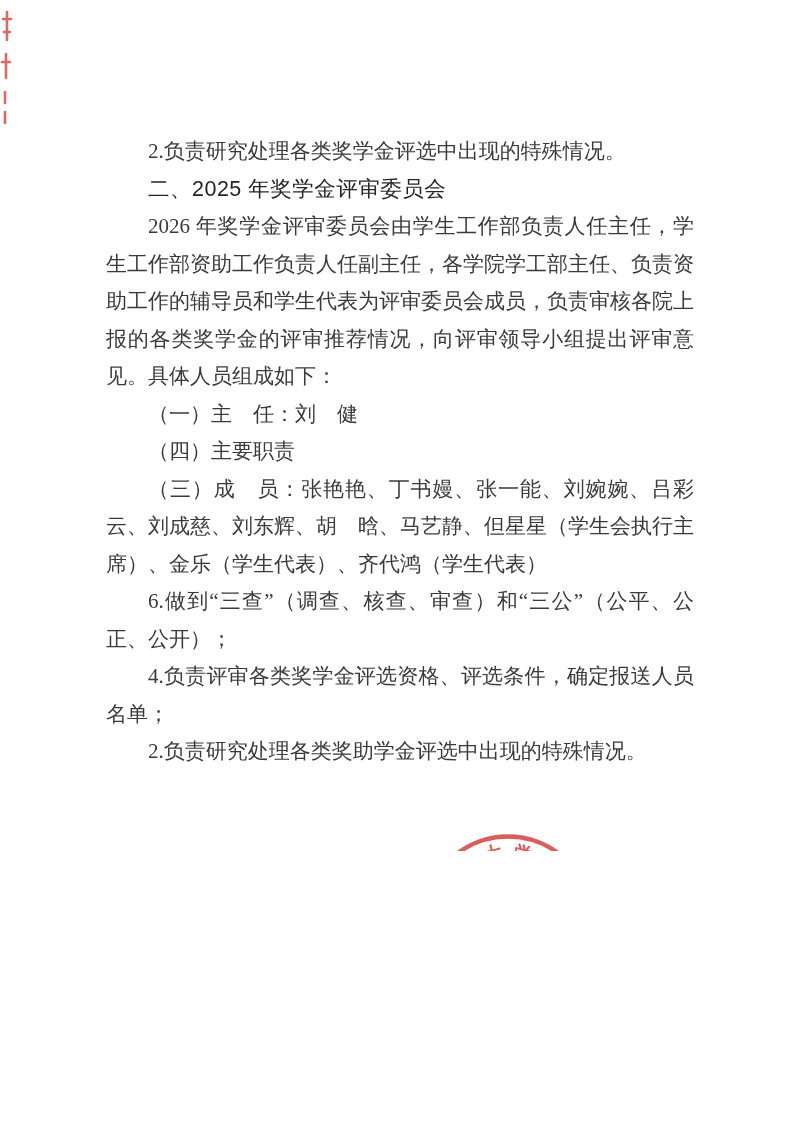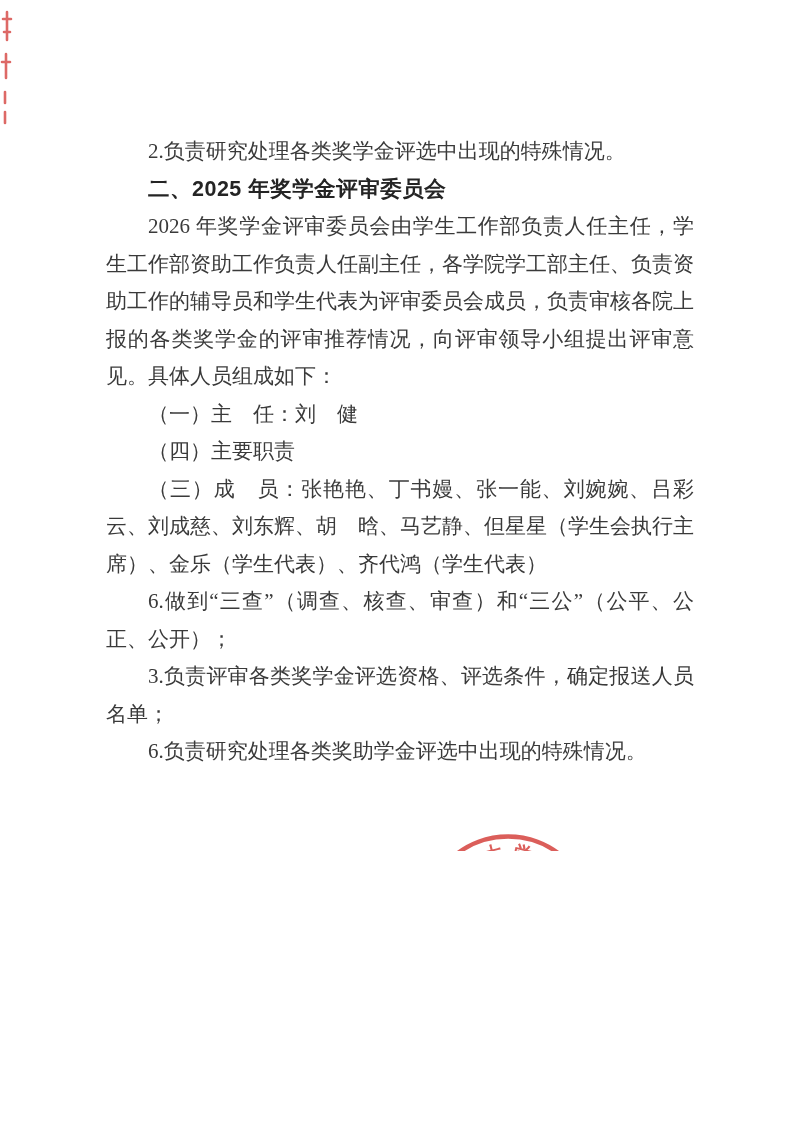--- a/index.html
+++ b/index.html
@@ -33,21 +33,21 @@
     width: 588px;
     font-size: 21px;
     line-height: 37.5px;
     color: var(--ink);
     text-align: justify;
   }
   .para { margin: 0; text-indent: 42px; }
   .heading {
     margin: 0;
     font-family: "Liberation Sans", sans-serif;
-    font-weight: bold;
+    font-weight: normal;
     font-size: 21.5px;
     line-height: 37.5px;
     letter-spacing: 0.5px;
     color: #242424;
     text-indent: 42px;
   }
   .sig-institution {
     position: absolute;
     left: 412px;
     top: 930px;
@@ -117,22 +117,22 @@
   <div class="content">
     <p class="para">2.负责研究处理各类奖学金评选中出现的特殊情况。</p>
     <h2 class="heading">二、2025 年奖学金评审委员会</h2>
     <p class="para">2026 年奖学金评审委员会由学生工作部负责人任主任，学生工作部资助工作负责人任副主任，各学院学工部主任、负责资助工作的辅导员和学生代表为评审委员会成员，负责审核各院上报的各类奖学金的评审推荐情况，向评审领导小组提出评审意见。具体人员组成如下：</p>
     <div>
 
     <p class="para">（一）主　任：刘　健</p>
         <p class="para">（四）主要职责</p>
         <p class="para">（三）成　员：张艳艳、丁书嫚、张一能、刘婉婉、吕彩云、刘成慈、刘东辉、胡　晗、马艺静、但星星（学生会执行主席）、金乐（学生代表）、齐代鸿（学生代表）</p>
         <p class="para">6.做到“三查”（调查、核查、审查）和“三公”（公平、公正、公开）；</p>
-        <p class="para">3.负责评审各类奖学金评选资格、评选条件，确定报送人员名单；</p>
-        <p class="para">6.负责研究处理各类奖助学金评选中出现的特殊情况。</p>
+        <p class="para">4.负责评审各类奖学金评选资格、评选条件，确定报送人员名单；</p>
+        <p class="para">2.负责研究处理各类奖助学金评选中出现的特殊情况。</p>
       </div>
   </div>
 
   <div class="sig-institution">湖北师范大学文理学院</div>
   <div class="sig-date">2025 年 9 月 28 日</div>
 
   <svg class="seal" viewBox="0 0 170 162">
     <ellipse class="ring" cx="84" cy="81" rx="80" ry="75.5"></ellipse>
     <polygon class="star" points="81,48 87.2,65.5 105.7,66 91,77.2 96.3,95 81,84.5 65.7,95 71,77.2 56.3,66 74.8,65.5"></polygon>
     <g id="seal-ring-text">

